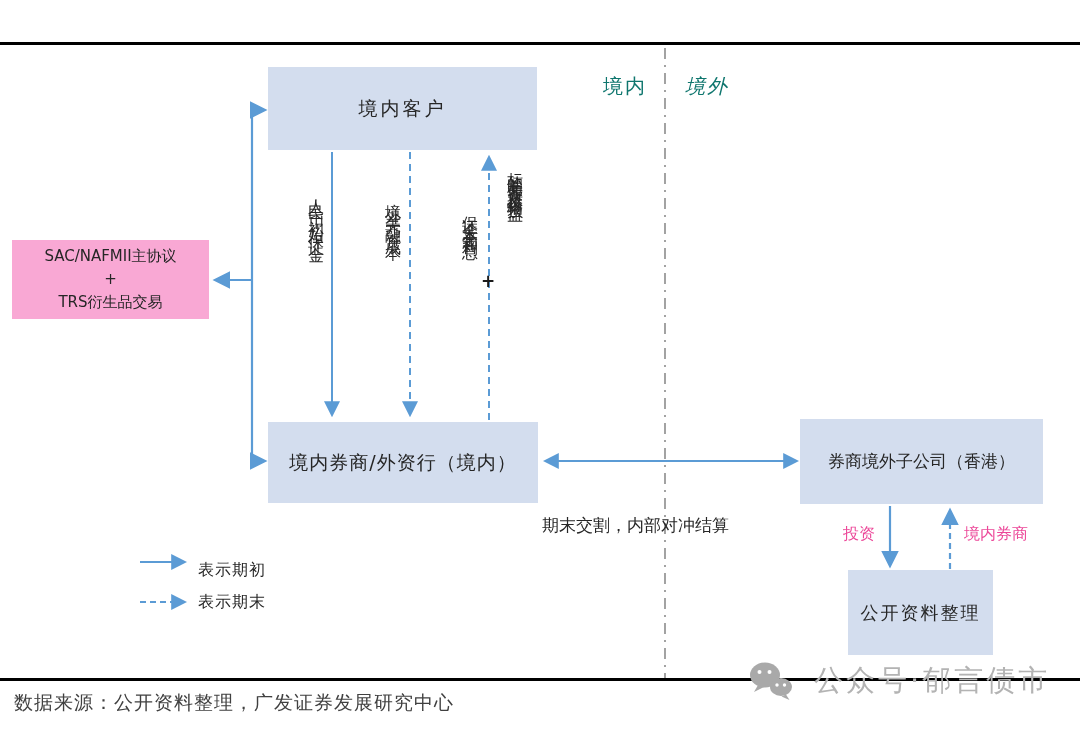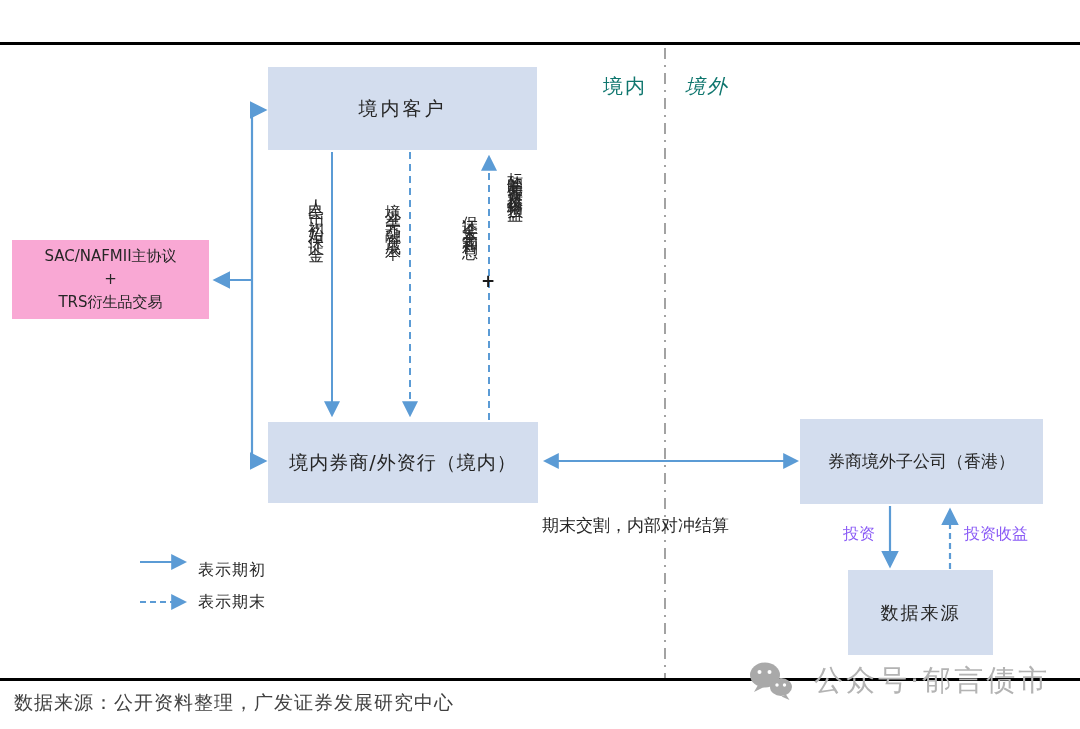--- a/index.html
+++ b/index.html
@@ -31,21 +31,21 @@
   .node-broker{left:268px;top:422px;width:270px;height:81px;font-size:19px;letter-spacing:1px;}
   .node-offshore{left:800px;top:419px;width:243px;height:85px;font-size:17px;line-height:1.55;flex-direction:column;}
   .node-bond{left:848px;top:570px;width:145px;height:85px;font-size:18px;letter-spacing:2px;}
   .region-label{font-size:20px;color:#0f766e;letter-spacing:2px;}
   .vlabel{
     writing-mode:vertical-rl;text-orientation:upright;
     font-size:16px;color:#262626;white-space:nowrap;
   }
   .plus-mark{font-size:17px;font-weight:bold;color:#1a1a1a;}
   .hlabel{font-size:17px;color:#262626;white-space:nowrap;}
-  .small-label{font-size:16px;color:#8b5cf6;white-space:nowrap;}
+  .small-label{font-size:16px;color:#ec4899;white-space:nowrap;}
   .legend-label{font-size:16px;color:#262626;white-space:nowrap;letter-spacing:1px;}
   .source{
     left:14px;top:690px;
     font-size:19px;color:#404040;letter-spacing:1px;white-space:nowrap;
   }
   .watermark{
     left:748px;top:660px;
     display:flex;align-items:center;gap:20px;
   }
   .watermark-text{
@@ -97,31 +97,31 @@
     <div>+</div>
     <div>TRS衍生品交易</div>
   </div>
 
   <div class="abs node node-blue node-broker">境内券商/外资行（境内）</div>
 
   <div class="abs node node-blue node-offshore">
     <div>券商境外子公司（香港）</div>
   </div>
 
-  <div class="abs node node-blue node-bond">数据来源</div>
+  <div class="abs node node-blue node-bond">公开资料整理</div>
 
   <div class="abs vlabel" style="left:305px;top:186px;letter-spacing:7px;">人民币初始保证金</div>
   <div class="abs vlabel" style="left:382px;top:190px;letter-spacing:6px;">境外美元融资成本</div>
   <div class="abs vlabel" style="left:459px;top:203px;letter-spacing:4px;">保证金本金和利息</div>
   <div class="abs plus-mark" style="left:481px;top:271px;">+</div>
   <div class="abs vlabel" style="left:504px;top:160px;letter-spacing:3px;">标的美元债票息及价格损益</div>
 
   <div class="abs hlabel" style="left:542px;top:475px;margin-top:39px;">期末交割，内部对冲结算</div>
   <div class="abs small-label" style="left:843px;top:524px;">投资</div>
-  <div class="abs small-label" style="left:964px;top:524px;">投资收益</div>
+  <div class="abs small-label" style="left:964px;top:524px;">境内券商</div>
 
   <div class="abs legend-label" style="left:198px;top:552px;margin-top:8px;">表示期初</div>
   <div class="abs legend-label" style="left:198px;top:592px;">表示期末</div>
 
   <div class="abs rule rule-bottom"></div>
   <div class="abs source">数据来源：公开资料整理，广发证券发展研究中心</div>
 
   <div class="abs watermark">
     <svg width="46" height="42" viewBox="0 0 46 42">
       <ellipse cx="17" cy="15" rx="15" ry="12.5" fill="#a9a9a9"></ellipse>

